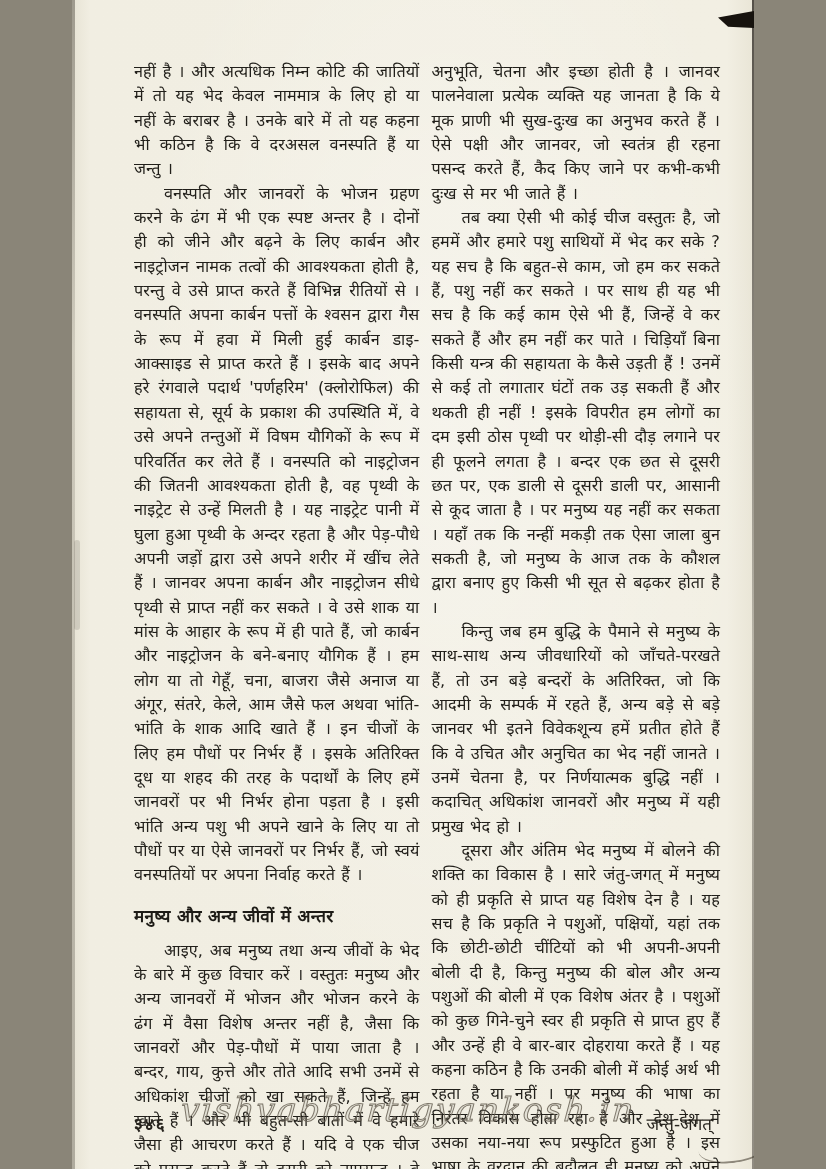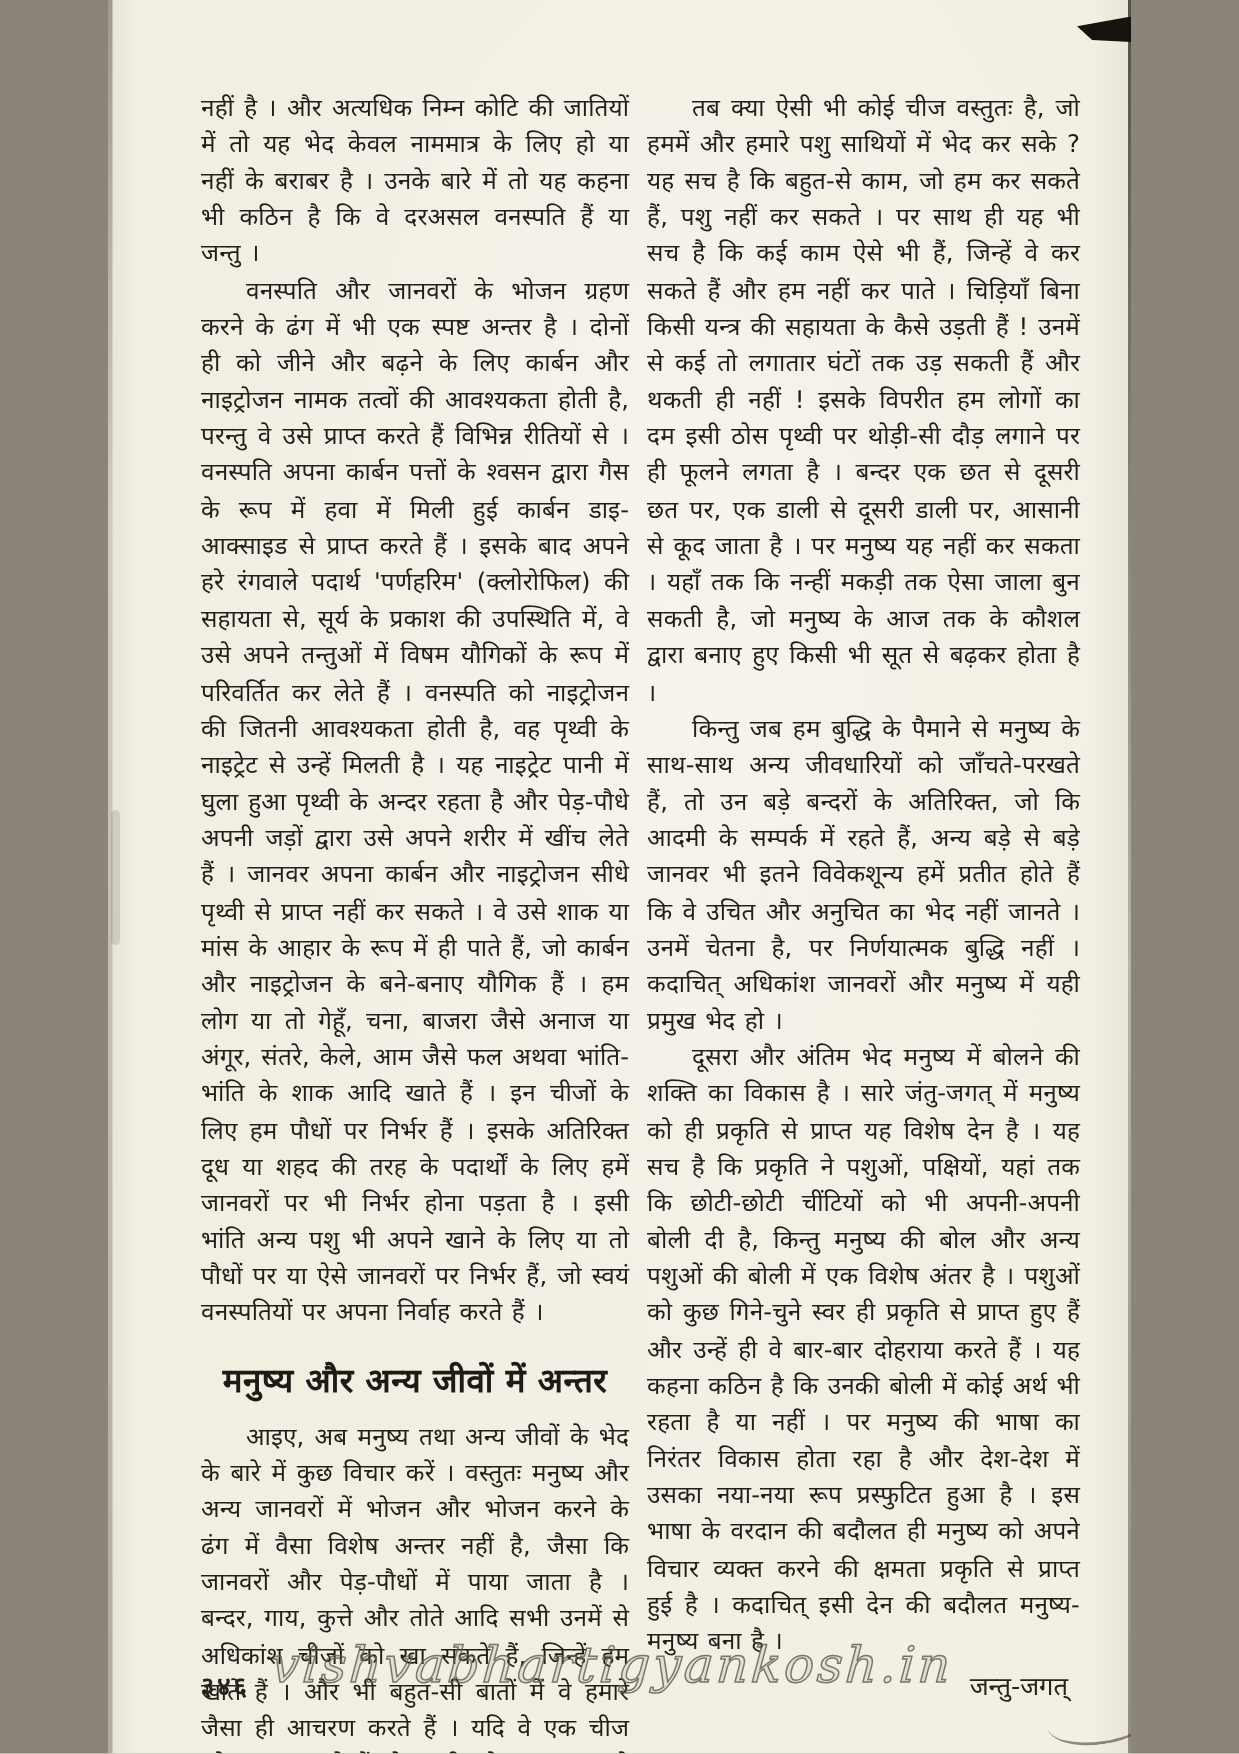--- a/index.html
+++ b/index.html
@@ -58,22 +58,21 @@
     line-height:24.35px;
     color:#211f1a;
     text-rendering:optimizeLegibility;
     letter-spacing:0.1px;
     word-spacing:1px;
   }
   .col p.indent { text-indent:30px; }
 
   .section-heading {
     margin:16px 0 12px 0;
-    text-align:center;
-    font-size:22px;
+    font-size:17px;
     font-weight:bold;
     color:#1d1b16;
     letter-spacing:0.3px;
   }
 
   .footer {
     position:absolute; left:62px; right:42px; top:1096px;
     display:flex; align-items:flex-end;
   }
   .page-number {
@@ -112,20 +111,21 @@
   <div class="columns">
 
     <div class="col col-left">
       <p>नहीं है । और अत्यधिक निम्न कोटि की जातियों में तो यह भेद केवल नाममात्र के लिए हो या नहीं के बराबर है । उनके बारे में तो यह कहना भी कठिन है कि वे दरअसल वनस्पति हैं या जन्तु ।</p>
       <p class="indent">वनस्पति और जानवरों के भोजन ग्रहण करने के ढंग में भी एक स्पष्ट अन्तर है । दोनों ही को जीने और बढ़ने के लिए कार्बन और नाइट्रोजन नामक तत्वों की आवश्यकता होती है, परन्तु वे उसे प्राप्त करते हैं विभिन्न रीतियों से । वनस्पति अपना कार्बन पत्तों के श्वसन द्वारा गैस के रूप में हवा में मिली हुई कार्बन डाइ-आक्साइड से प्राप्त करते हैं । इसके बाद अपने हरे रंगवाले पदार्थ 'पर्णहरिम' (क्लोरोफिल) की सहायता से, सूर्य के प्रकाश की उपस्थिति में, वे उसे अपने तन्तुओं में विषम यौगिकों के रूप में परिवर्तित कर लेते हैं । वनस्पति को नाइट्रोजन की जितनी आवश्यकता होती है, वह पृथ्वी के नाइट्रेट से उन्हें मिलती है । यह नाइट्रेट पानी में घुला हुआ पृथ्वी के अन्दर रहता है और पेड़-पौधे अपनी जड़ों द्वारा उसे अपने शरीर में खींच लेते हैं । जानवर अपना कार्बन और नाइट्रोजन सीधे पृथ्वी से प्राप्त नहीं कर सकते । वे उसे शाक या मांस के आहार के रूप में ही पाते हैं, जो कार्बन और नाइट्रोजन के बने-बनाए यौगिक हैं । हम लोग या तो गेहूँ, चना, बाजरा जैसे अनाज या अंगूर, संतरे, केले, आम जैसे फल अथवा भांति-भांति के शाक आदि खाते हैं । इन चीजों के लिए हम पौधों पर निर्भर हैं । इसके अतिरिक्त दूध या शहद की तरह के पदार्थों के लिए हमें जानवरों पर भी निर्भर होना पड़ता है । इसी भांति अन्य पशु भी अपने खाने के लिए या तो पौधों पर या ऐसे जानवरों पर निर्भर हैं, जो स्वयं वनस्पतियों पर अपना निर्वाह करते हैं ।</p>
       <h2 class="section-heading">मनुष्य और अन्य जीवों में अन्तर</h2>
       <p class="indent">आइए, अब मनुष्य तथा अन्य जीवों के भेद के बारे में कुछ विचार करें । वस्तुतः मनुष्य और अन्य जानवरों में भोजन और भोजन करने के ढंग में वैसा विशेष अन्तर नहीं है, जैसा कि जानवरों और पेड़-पौधों में पाया जाता है । बन्दर, गाय, कुत्ते और तोते आदि सभी उनमें से अधिकांश चीजों को खा सकते हैं, जिन्हें हम खाते हैं । और भी बहुत-सी बातों में वे हमारे जैसा ही आचरण करते हैं । यदि वे एक चीज को पसन्द करते हैं तो दूसरी को नापसन्द । वे एक चीज की खोज में रहते हैं और दूसरी से बचते रहते हैं । दूसरे शब्दों में, मनुष्यों की तरह ही उनमें भी</p>
     </div>
 
     <div class="col col-right">
+      <p>अनुभूति, चेतना और इच्छा होती है । जानवर पालनेवाला प्रत्येक व्यक्ति यह जानता है कि ये मूक प्राणी भी सुख-दुःख का अनुभव करते हैं । ऐसे पक्षी और जानवर, जो स्वतंत्र ही रहना पसन्द करते हैं, कैद किए जाने पर कभी-कभी दुःख से मर भी जाते हैं ।</p>
       <p class="indent">तब क्या ऐसी भी कोई चीज वस्तुतः है, जो हममें और हमारे पशु साथियों में भेद कर सके ? यह सच है कि बहुत-से काम, जो हम कर सकते हैं, पशु नहीं कर सकते । पर साथ ही यह भी सच है कि कई काम ऐसे भी हैं, जिन्हें वे कर सकते हैं और हम नहीं कर पाते । चिड़ियाँ बिना किसी यन्त्र की सहायता के कैसे उड़ती हैं ! उनमें से कई तो लगातार घंटों तक उड़ सकती हैं और थकती ही नहीं ! इसके विपरीत हम लोगों का दम इसी ठोस पृथ्वी पर थोड़ी-सी दौड़ लगाने पर ही फूलने लगता है । बन्दर एक छत से दूसरी छत पर, एक डाली से दूसरी डाली पर, आसानी से कूद जाता है । पर मनुष्य यह नहीं कर सकता । यहाँ तक कि नन्हीं मकड़ी तक ऐसा जाला बुन सकती है, जो मनुष्य के आज तक के कौशल द्वारा बनाए हुए किसी भी सूत से बढ़कर होता है ।</p>
       <p class="indent">किन्तु जब हम बुद्धि के पैमाने से मनुष्य के साथ-साथ अन्य जीवधारियों को जाँचते-परखते हैं, तो उन बड़े बन्दरों के अतिरिक्त, जो कि आदमी के सम्पर्क में रहते हैं, अन्य बड़े से बड़े जानवर भी इतने विवेकशून्य हमें प्रतीत होते हैं कि वे उचित और अनुचित का भेद नहीं जानते । उनमें चेतना है, पर निर्णयात्मक बुद्धि नहीं । कदाचित् अधिकांश जानवरों और मनुष्य में यही प्रमुख भेद हो ।</p>
       <p class="indent">दूसरा और अंतिम भेद मनुष्य में बोलने की शक्ति का विकास है । सारे जंतु-जगत् में मनुष्य को ही प्रकृति से प्राप्त यह विशेष देन है । यह सच है कि प्रकृति ने पशुओं, पक्षियों, यहां तक कि छोटी-छोटी चींटियों को भी अपनी-अपनी बोली दी है, किन्तु मनुष्य की बोल और अन्य पशुओं की बोली में एक विशेष अंतर है । पशुओं को कुछ गिने-चुने स्वर ही प्रकृति से प्राप्त हुए हैं और उन्हें ही वे बार-बार दोहराया करते हैं । यह कहना कठिन है कि उनकी बोली में कोई अर्थ भी रहता है या नहीं । पर मनुष्य की भाषा का निरंतर विकास होता रहा है और देश-देश में उसका नया-नया रूप प्रस्फुटित हुआ है । इस भाषा के वरदान की बदौलत ही मनुष्य को अपने विचार व्यक्त करने की क्षमता प्रकृति से प्राप्त हुई है । कदाचित् इसी देन की बदौलत मनुष्य-मनुष्य बना है ।</p>
     </div>
 
   </div>
 
   <div class="footer">
     <div class="page-number">३४६</div>
     <div class="watermark">vishvabhartigyankosh.in</div>

